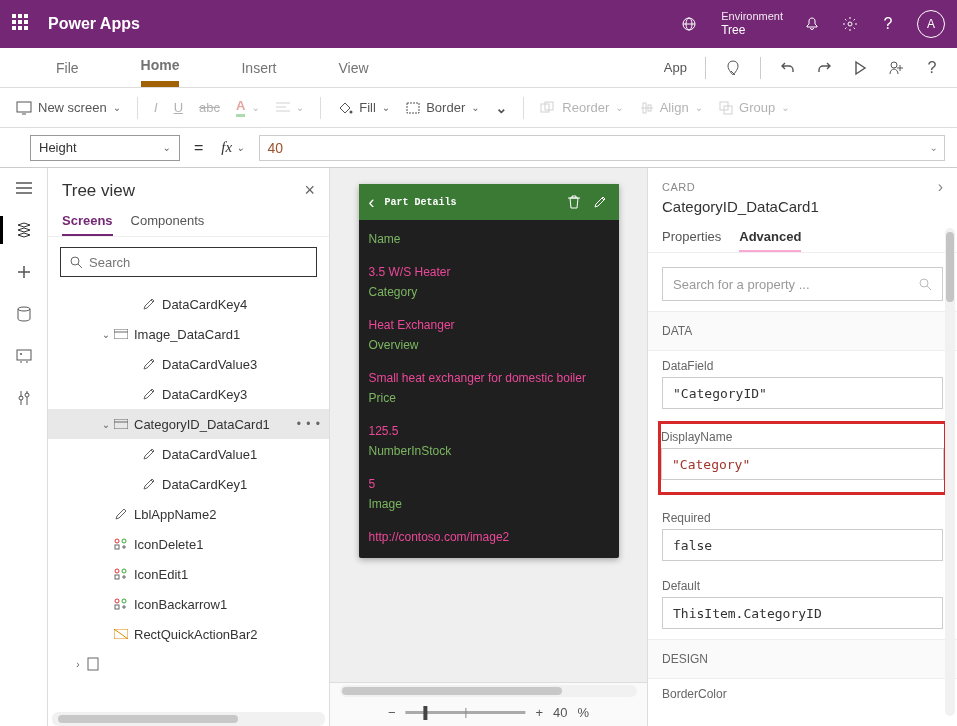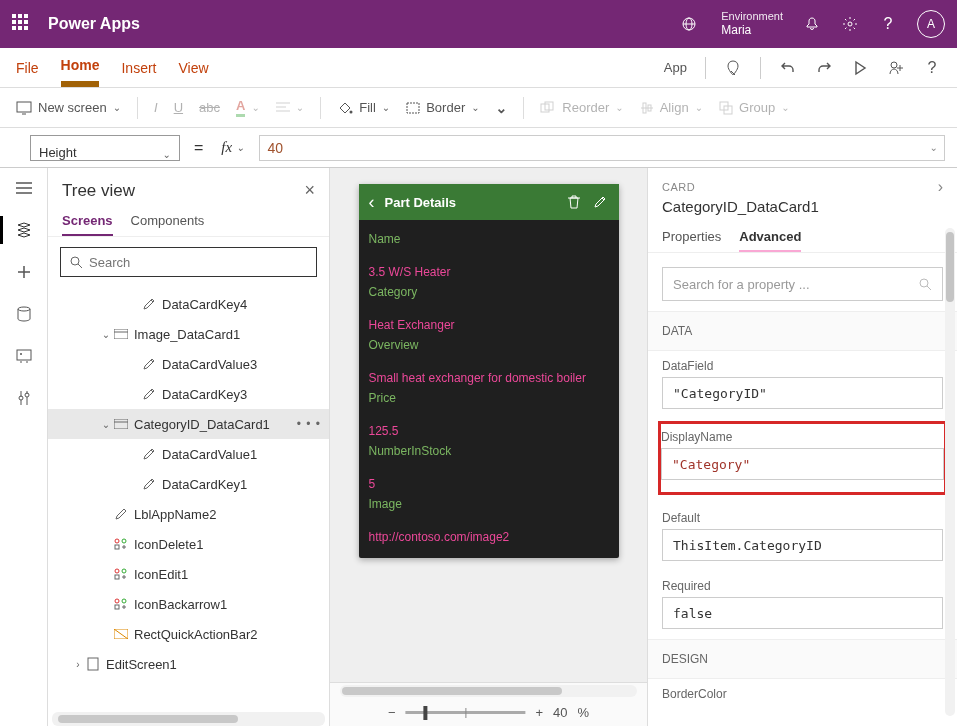--- a/index.html
+++ b/index.html
@@ -12,37 +12,37 @@
 .app-title { font-size: 16px; font-weight: 600; }
 .topbar-right { margin-left: auto; display: flex; align-items: center; gap: 20px; }
 .env-block { display: flex; align-items: center; gap: 24px; font-size: 12px; }
 .env-text { line-height: 1.2; }
 .env-text .lbl { font-size: 11px; opacity: .9; }
 .topbar-icon { width: 18px; height: 18px; display:flex; align-items:center; justify-content:center; }
 .avatar { width: 28px; height: 28px; border: 1px solid #fff; border-radius: 50%; display:flex; align-items:center; justify-content:center; font-size:12px; }
 
 
 .menubar { height: 40px; background: #fff; border-bottom: 1px solid #ddd; display: flex; align-items: center; padding: 0 16px; gap: 22px; }
-.menubar .item { font-size: 14px; color: #c2410c; cursor: pointer; padding: 8px 0; }
+.menubar .item { font-size: 14px; color: #737373; cursor: pointer; padding: 8px 0; margin-left: 40px; }
 .menubar .item.active { font-weight: 600; border-bottom: 6px solid #a16207; }
 .menubar-right { margin-left: auto; display:flex; align-items:center; gap: 18px; color:#555; }
 .vdiv { width:1px; height:22px; background:#ccc; }
 .mb-icon { width:18px; height:18px; display:flex; align-items:center; justify-content:center; }
 
 
 .toolbar { height: 40px; background: #fff; border-bottom: 1px solid #ddd; display: flex; align-items: center; padding: 0 16px; gap: 16px; color:#555; font-size:13px; }
 .tool-group { display:flex; align-items:center; gap:6px; }
 .disabled { opacity: .45; }
 .underline-a { border-bottom: 3px solid #4caf50; padding-bottom:1px; color:#c0392b; font-weight:600; }
 .chev { font-size:10px; color:#666; }
 .toolbar .tbsep { width:1px; height:22px; background:#ddd; }
 
 
 .formula-row { height: 40px; background:#fff; border-bottom:1px solid #ccc; display:flex; align-items:center; padding: 0 12px 0 30px; gap:10px; }
-.prop-select { width:150px; height:26px; border:1px solid #999; background:#fff; display:flex; align-items:flex-end; justify-content:space-between; padding:0 8px; font-size:13px; }
+.prop-select { width:150px; height:26px; border:1px solid #999; background:#fff; display:flex; align-items:center; justify-content:space-between; padding:0 8px; font-size:13px; }
 .eq { font-size:16px; color:#333; padding:0 4px; }
 .fx { font-style:italic; font-family:serif; font-size:15px; padding:0 4px; display:flex; gap:4px; align-items:center;}
 .formula-input { flex:1; height:26px; border:1px solid #ccc; display:flex; align-items:center; padding:0 8px; color:#a0522d; font-family: Consolas, monospace; font-size:14px; position:relative;}
 .formula-input .dd { position:absolute; right:6px; color:#888; font-size:10px;}
 
 
 .main { display:flex; height: calc(726px - 48px - 40px - 40px - 40px); }
 
 
 .rail { width: 48px; background:#fff; border-right:1px solid #ddd; display:flex; flex-direction:column; align-items:center; padding-top:10px; gap:22px; color:#555; }
@@ -70,21 +70,21 @@
 .tr-more { color:#666; letter-spacing:1px; font-size:12px; }
 .tree-scroll-h { height:14px; background:#f1f1f1; margin:0 4px; border-radius:6px; position:relative;}
 .tree-scroll-h .thumb { position:absolute; left:6px; top:3px; height:8px; width:180px; background:#c8c8c8; border-radius:4px;}
 
 
 .canvas-wrap { flex:1; background:#efefef; position:relative; display:flex; flex-direction:column; }
 .canvas-stage { flex:1; display:flex; align-items:flex-start; justify-content:center; padding:16px 0 0; }
 .phone { width:260px; background:#1f1f1f; color:#ddd; font-size:12px; border-radius:2px; box-shadow:0 2px 6px rgba(0,0,0,.3); }
 .phone-header { background:#3a7a35; color:#fff; height:36px; display:flex; align-items:center; padding:0 10px; gap:10px; }
 .phone-header .back { font-size:18px; }
-.phone-header .title { flex:1; font-size:13px; font-weight:600; }
+.phone-header .title { flex:1; font-size:10px; font-weight:600;font-family:Liberation Mono, monospace; }
 .phone-header .hicon { width:16px; }
 .phone-body { padding:6px 10px 14px; }
 .field-label { color:#7bb661; margin-top:6px; }
 .field-value { color:#ec4899; margin-top:19px; }
 .canvas-bottom { height:44px; display:flex; align-items:center; justify-content:center; gap:10px; border-top:1px solid #ddd; background:#fafafa; position:relative;}
 .hscroll { position:absolute; left:10px; top:2px; right:10px; height:12px; background:#f1f1f1; border-radius:6px;}
 .hscroll .bar { position:absolute; left:2px; top:2px; height:8px; width:220px; background:#c8c8c8; border-radius:4px;}
 .zoom-controls { position:absolute; left:50%; transform:translateX(-50%); bottom:6px; display:flex; align-items:center; gap:10px; color:#555; }
 .zoom-track { width:120px; height:3px; background:#aaa; position:relative; }
 .zoom-track .knob { position:absolute; left:18px; top:-5px; width:4px; height:14px; background:#444; }
@@ -130,21 +130,21 @@
   <div class="app-title">Power Apps</div>
   <div class="topbar-right">
     <div class="env-block">
       <svg width="16" height="16" viewBox="0 0 16 16">
           <circle cx="8" cy="8" r="6" fill="none" stroke="#fff"></circle>
           <ellipse cx="8" cy="8" rx="3" ry="6" fill="none" stroke="#fff"></ellipse>
           <line x1="2" y1="8" x2="14" y2="8" stroke="#fff"></line>
         </svg>
       <div class="env-text">
         <div class="lbl">Environment</div>
-        <div>Maria</div>
+        <div>Tree</div>
       </div>
     </div>
     <div class="topbar-icon">
       <svg width="16" height="16" viewBox="0 0 16 16">
           <path d="M8 2c-2 0-3 1.5-3 3v3l-2 2v1h10v-1l-2-2V5c0-1.5-1-3-3-3z" fill="none" stroke="#fff"></path>
           <path d="M6.5 12a1.5 1.5 0 003 0" fill="none" stroke="#fff"></path>
         </svg>
     </div>
     <div class="topbar-icon">
       <svg width="16" height="16" viewBox="0 0 16 16">
@@ -483,21 +483,20 @@
           <span class="tr-label">RectQuickActionBar2</span>
         </div>
         <div class="tree-row">
           <span class="tr-indent" style="width:24px"></span>
           <span class="tr-caret">›</span>
           <span class="tr-icon">
             <svg width="12" height="14" viewBox="0 0 12 14">
               <rect x="1" y="1" width="10" height="12" fill="none" stroke="#666"></rect>
             </svg>
           </span>
-          <span class="tr-label">EditScreen1</span>
         </div>
       </div>
     <div class="tree-scroll-h">
         <div class="thumb"></div>
       </div>
   </div>
 
   <div class="canvas-wrap">
     <div class="canvas-stage">
       <div class="phone">
@@ -576,27 +575,27 @@
       <div class="prop-label">DataField</div>
       <div class="prop-input">"CategoryID"</div>
     </div>
 
     <div class="highlight-box">
       <div class="prop-label">DisplayName</div>
       <div class="prop-input">"Category"</div>
     </div>
 
     <div class="prop-block">
+      <div class="prop-label">Required</div>
+      <div class="prop-input">false</div>
+    </div>
+
+    <div class="prop-block">
       <div class="prop-label">Default</div>
       <div class="prop-input">ThisItem.CategoryID</div>
-    </div>
-
-    <div class="prop-block">
-      <div class="prop-label">Required</div>
-      <div class="prop-input">false</div>
     </div>
 
     <div class="section-hdr">DESIGN</div>
     <div class="prop-block">
       <div class="prop-label">BorderColor</div>
     </div>
   </div>
 </div>
 
 </body></html>

